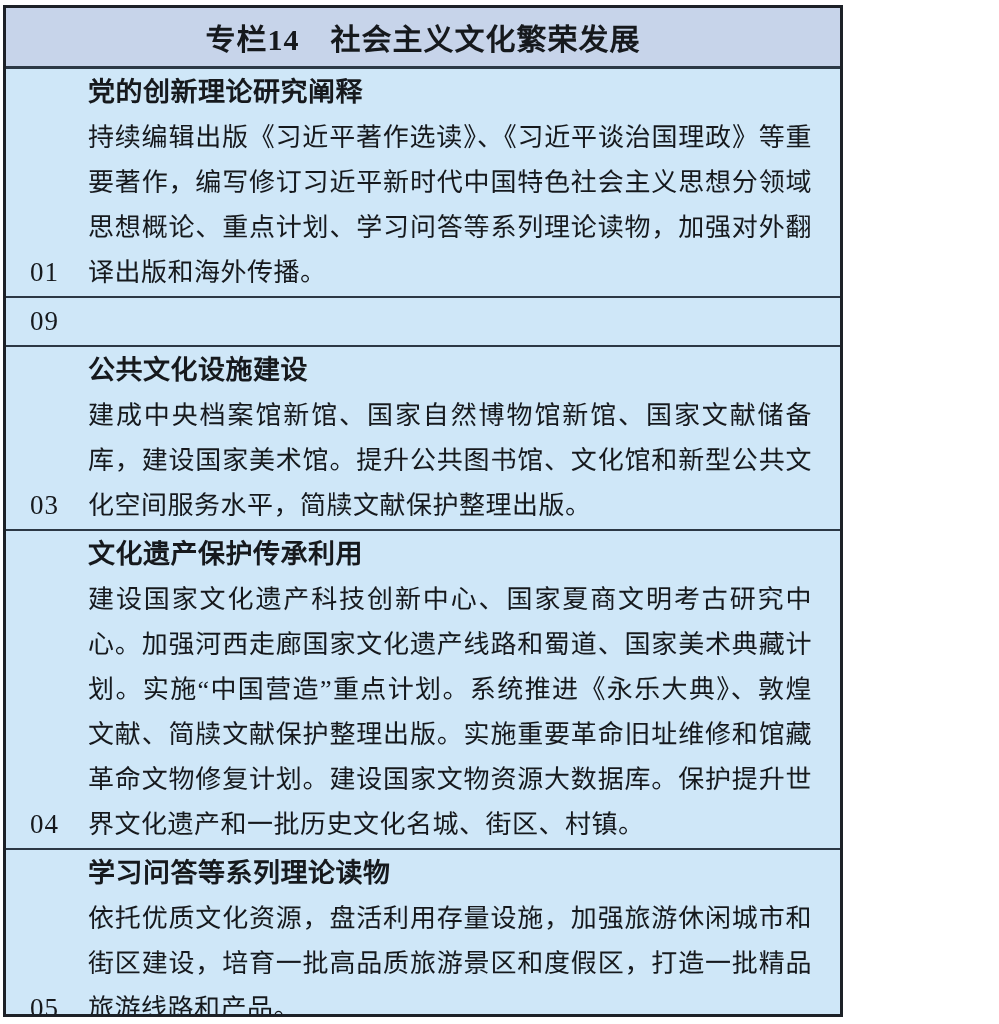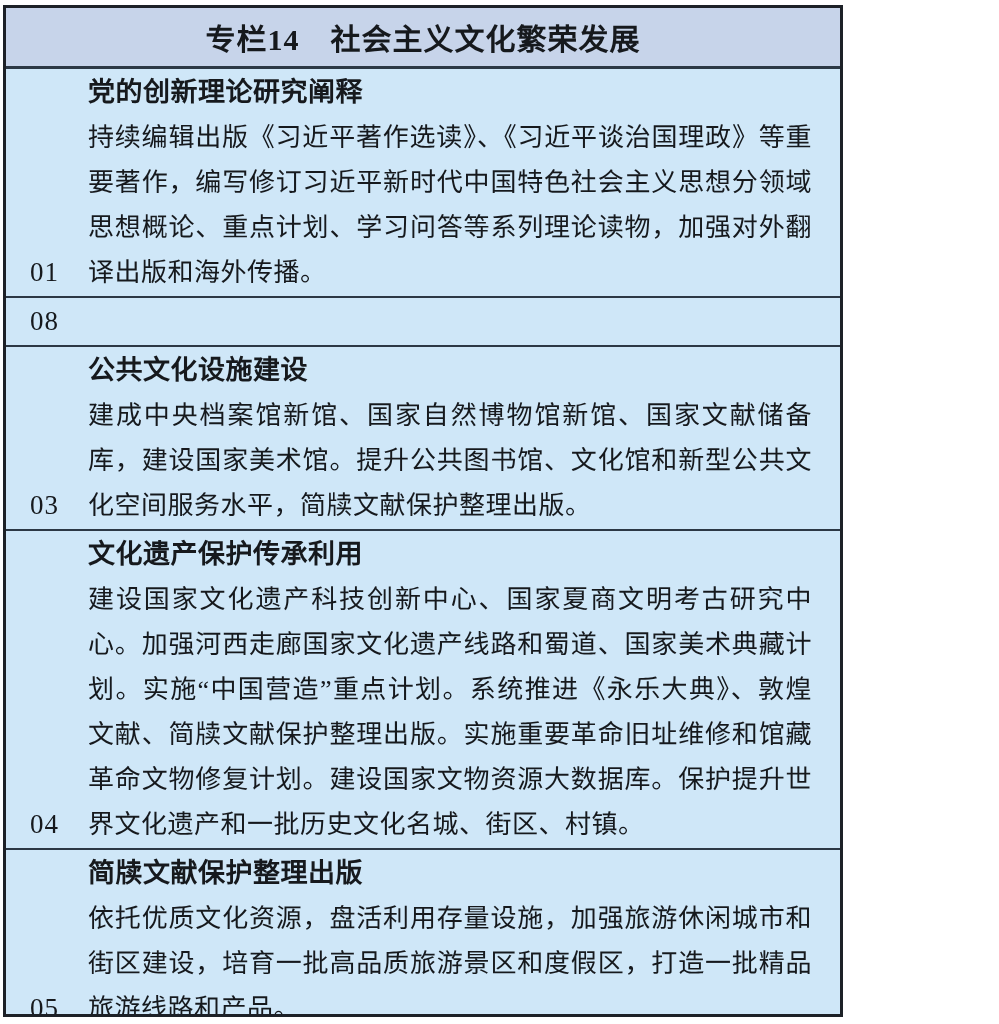--- a/index.html
+++ b/index.html
@@ -75,21 +75,21 @@
 
   <div class="section">
     <div class="sec-num">01</div>
     <div class="sec-content">
       <div class="sec-heading">党的创新理论研究阐释</div>
       <div class="sec-body">持续编辑出版《习近平著作选读》、《习近平谈治国理政》等重要著作，编写修订习近平新时代中国特色社会主义思想分领域思想概论、重点计划、学习问答等系列理论读物，加强对外翻译出版和海外传播。</div>
     </div>
   </div>
 
   <div class="section">
-    <div class="sec-num">08</div>
+    <div class="sec-num">09</div>
   </div>
 
   <div class="section">
     <div class="sec-num">03</div>
     <div class="sec-content">
       <div class="sec-heading">公共文化设施建设</div>
       <div class="sec-body">建成中央档案馆新馆、国家自然博物馆新馆、国家文献储备库，建设国家美术馆。提升公共图书馆、文化馆和新型公共文化空间服务水平，简牍文献保护整理出版。</div>
     </div>
   </div>
 
@@ -97,18 +97,18 @@
     <div class="sec-num">04</div>
     <div class="sec-content">
       <div class="sec-heading">文化遗产保护传承利用</div>
       <div class="sec-body">建设国家文化遗产科技创新中心、国家夏商文明考古研究中心。加强河西走廊国家文化遗产线路和蜀道、国家美术典藏计划。实施“中国营造”重点计划。系统推进《永乐大典》、敦煌文献、简牍文献保护整理出版。实施重要革命旧址维修和馆藏革命文物修复计划。建设国家文物资源大数据库。保护提升世界文化遗产和一批历史文化名城、街区、村镇。</div>
     </div>
   </div>
 
   <div class="section">
     <div class="sec-num">05</div>
     <div class="sec-content">
-      <div class="sec-heading">简牍文献保护整理出版</div>
+      <div class="sec-heading">学习问答等系列理论读物</div>
       <div class="sec-body">依托优质文化资源，盘活利用存量设施，加强旅游休闲城市和街区建设，培育一批高品质旅游景区和度假区，打造一批精品旅游线路和产品。</div>
     </div>
   </div>
 
 </div>
 
 </body></html>

